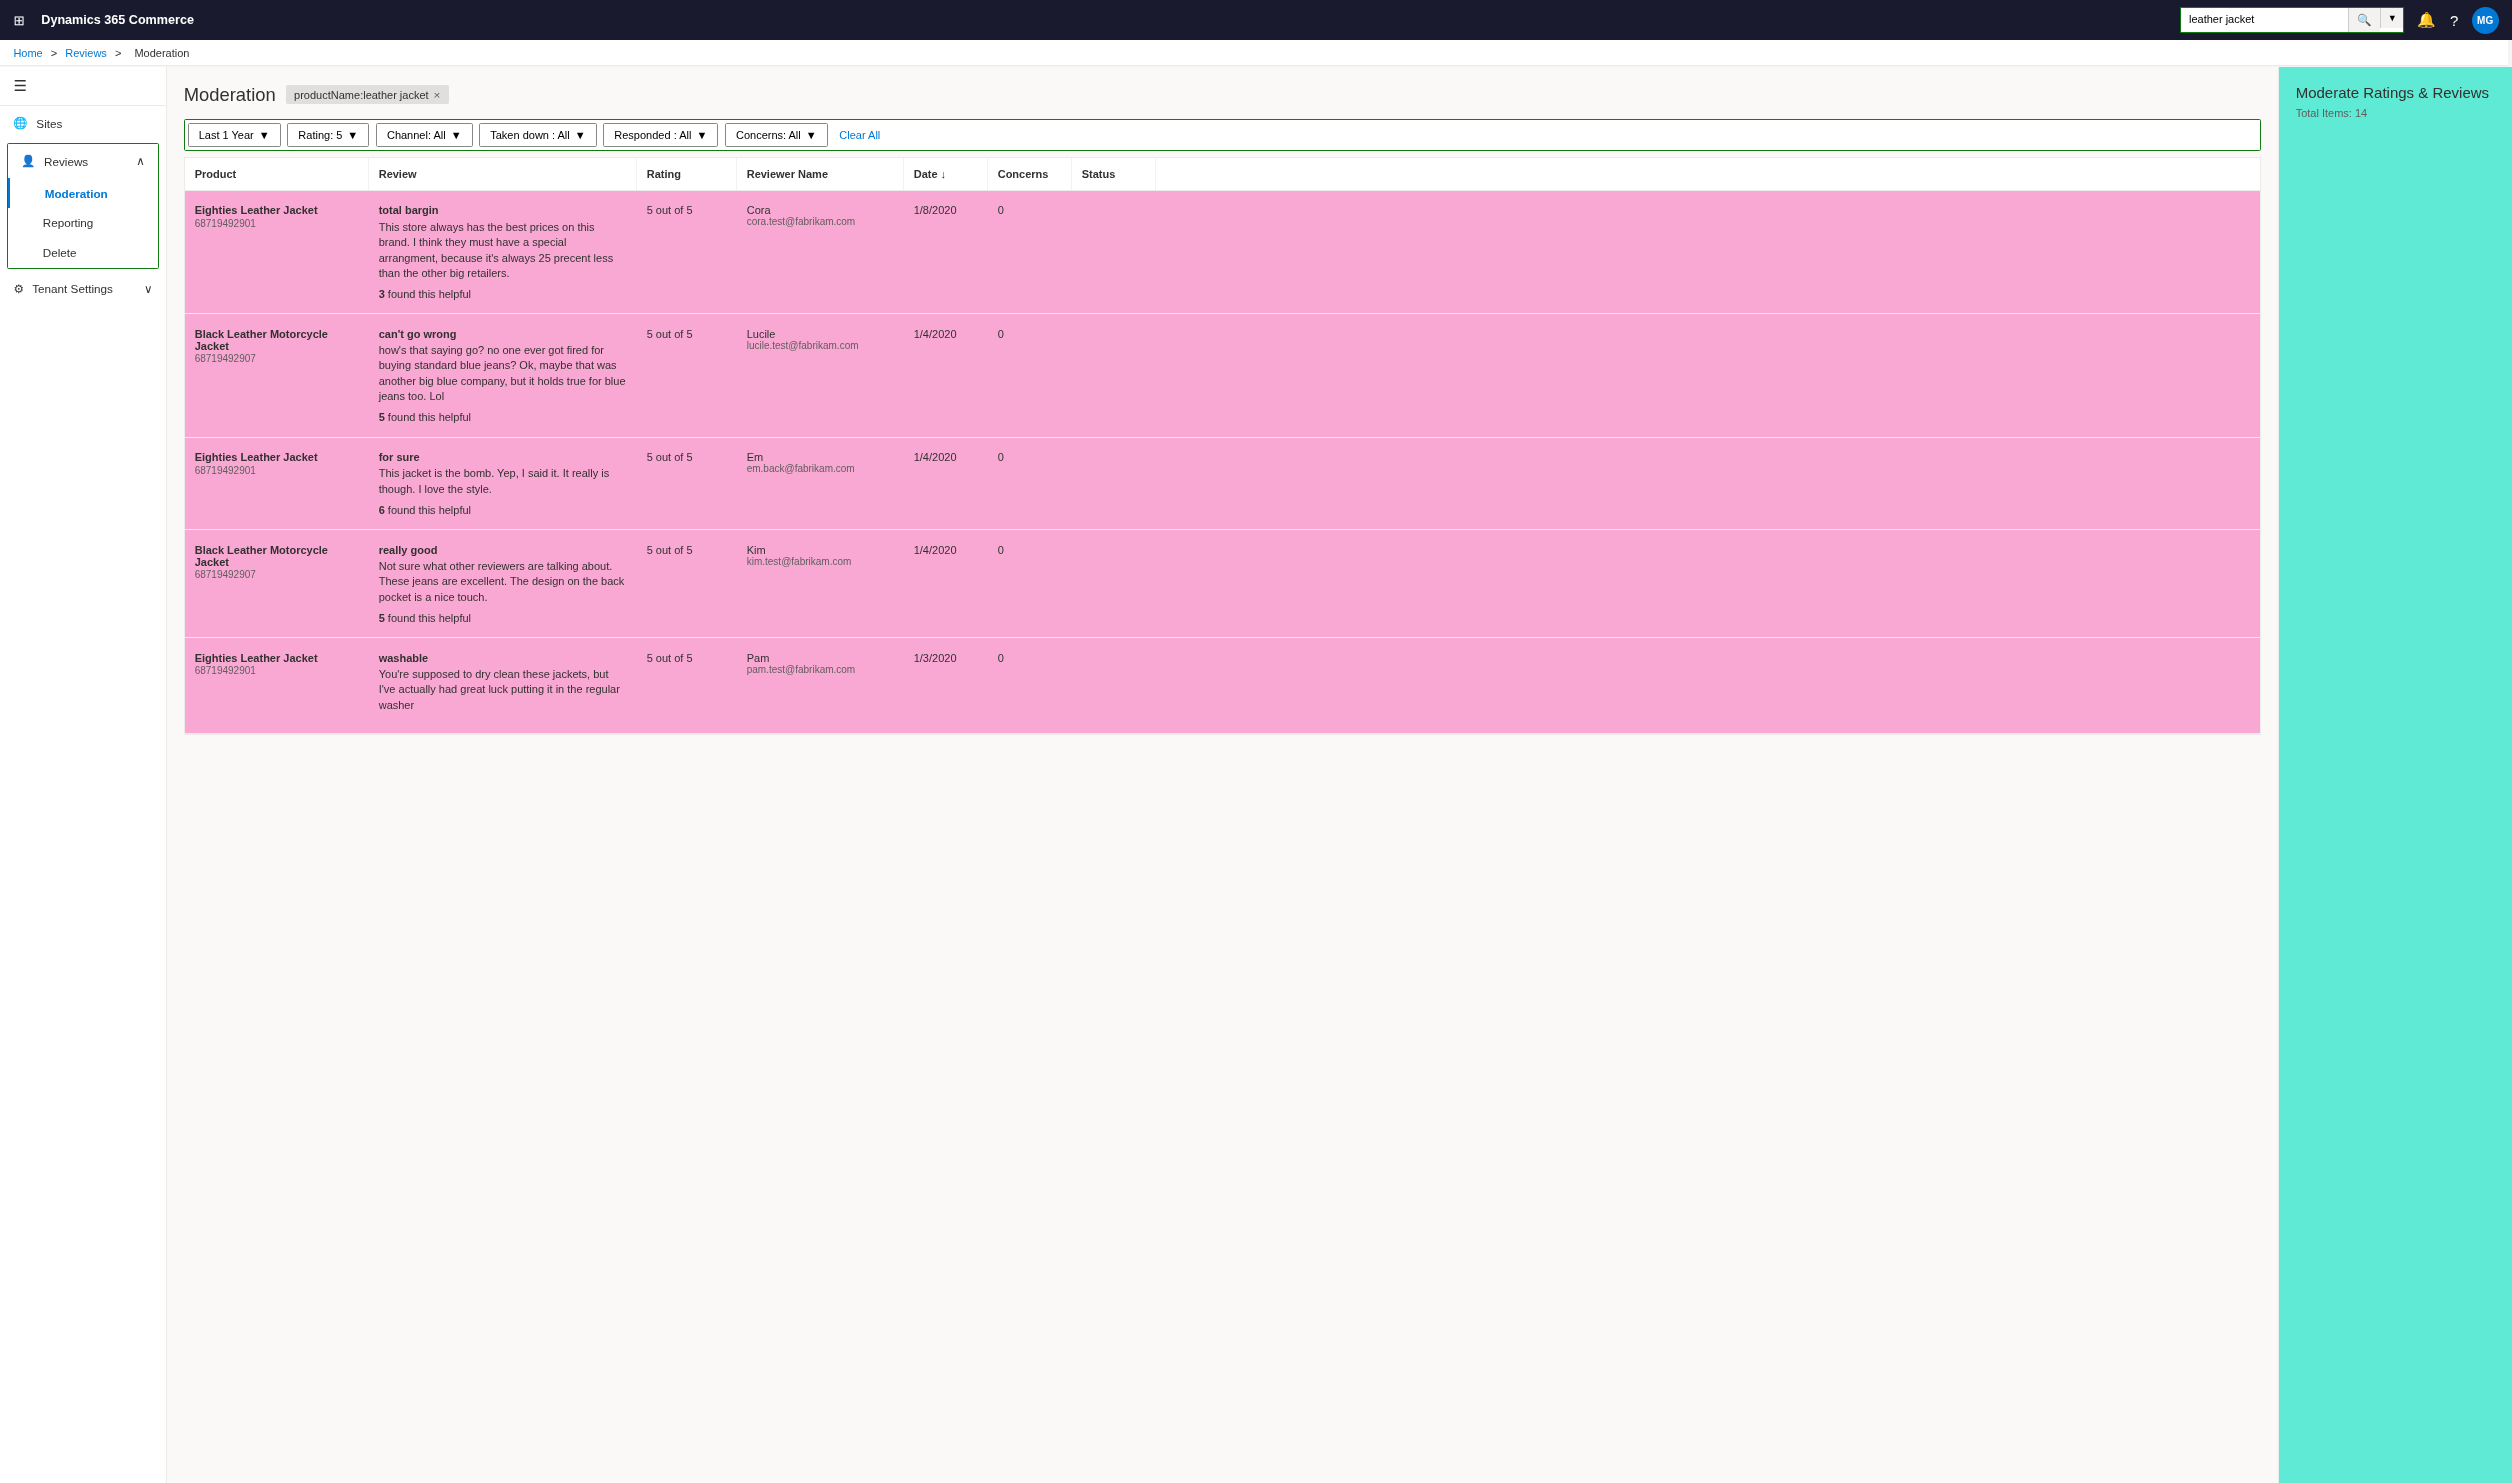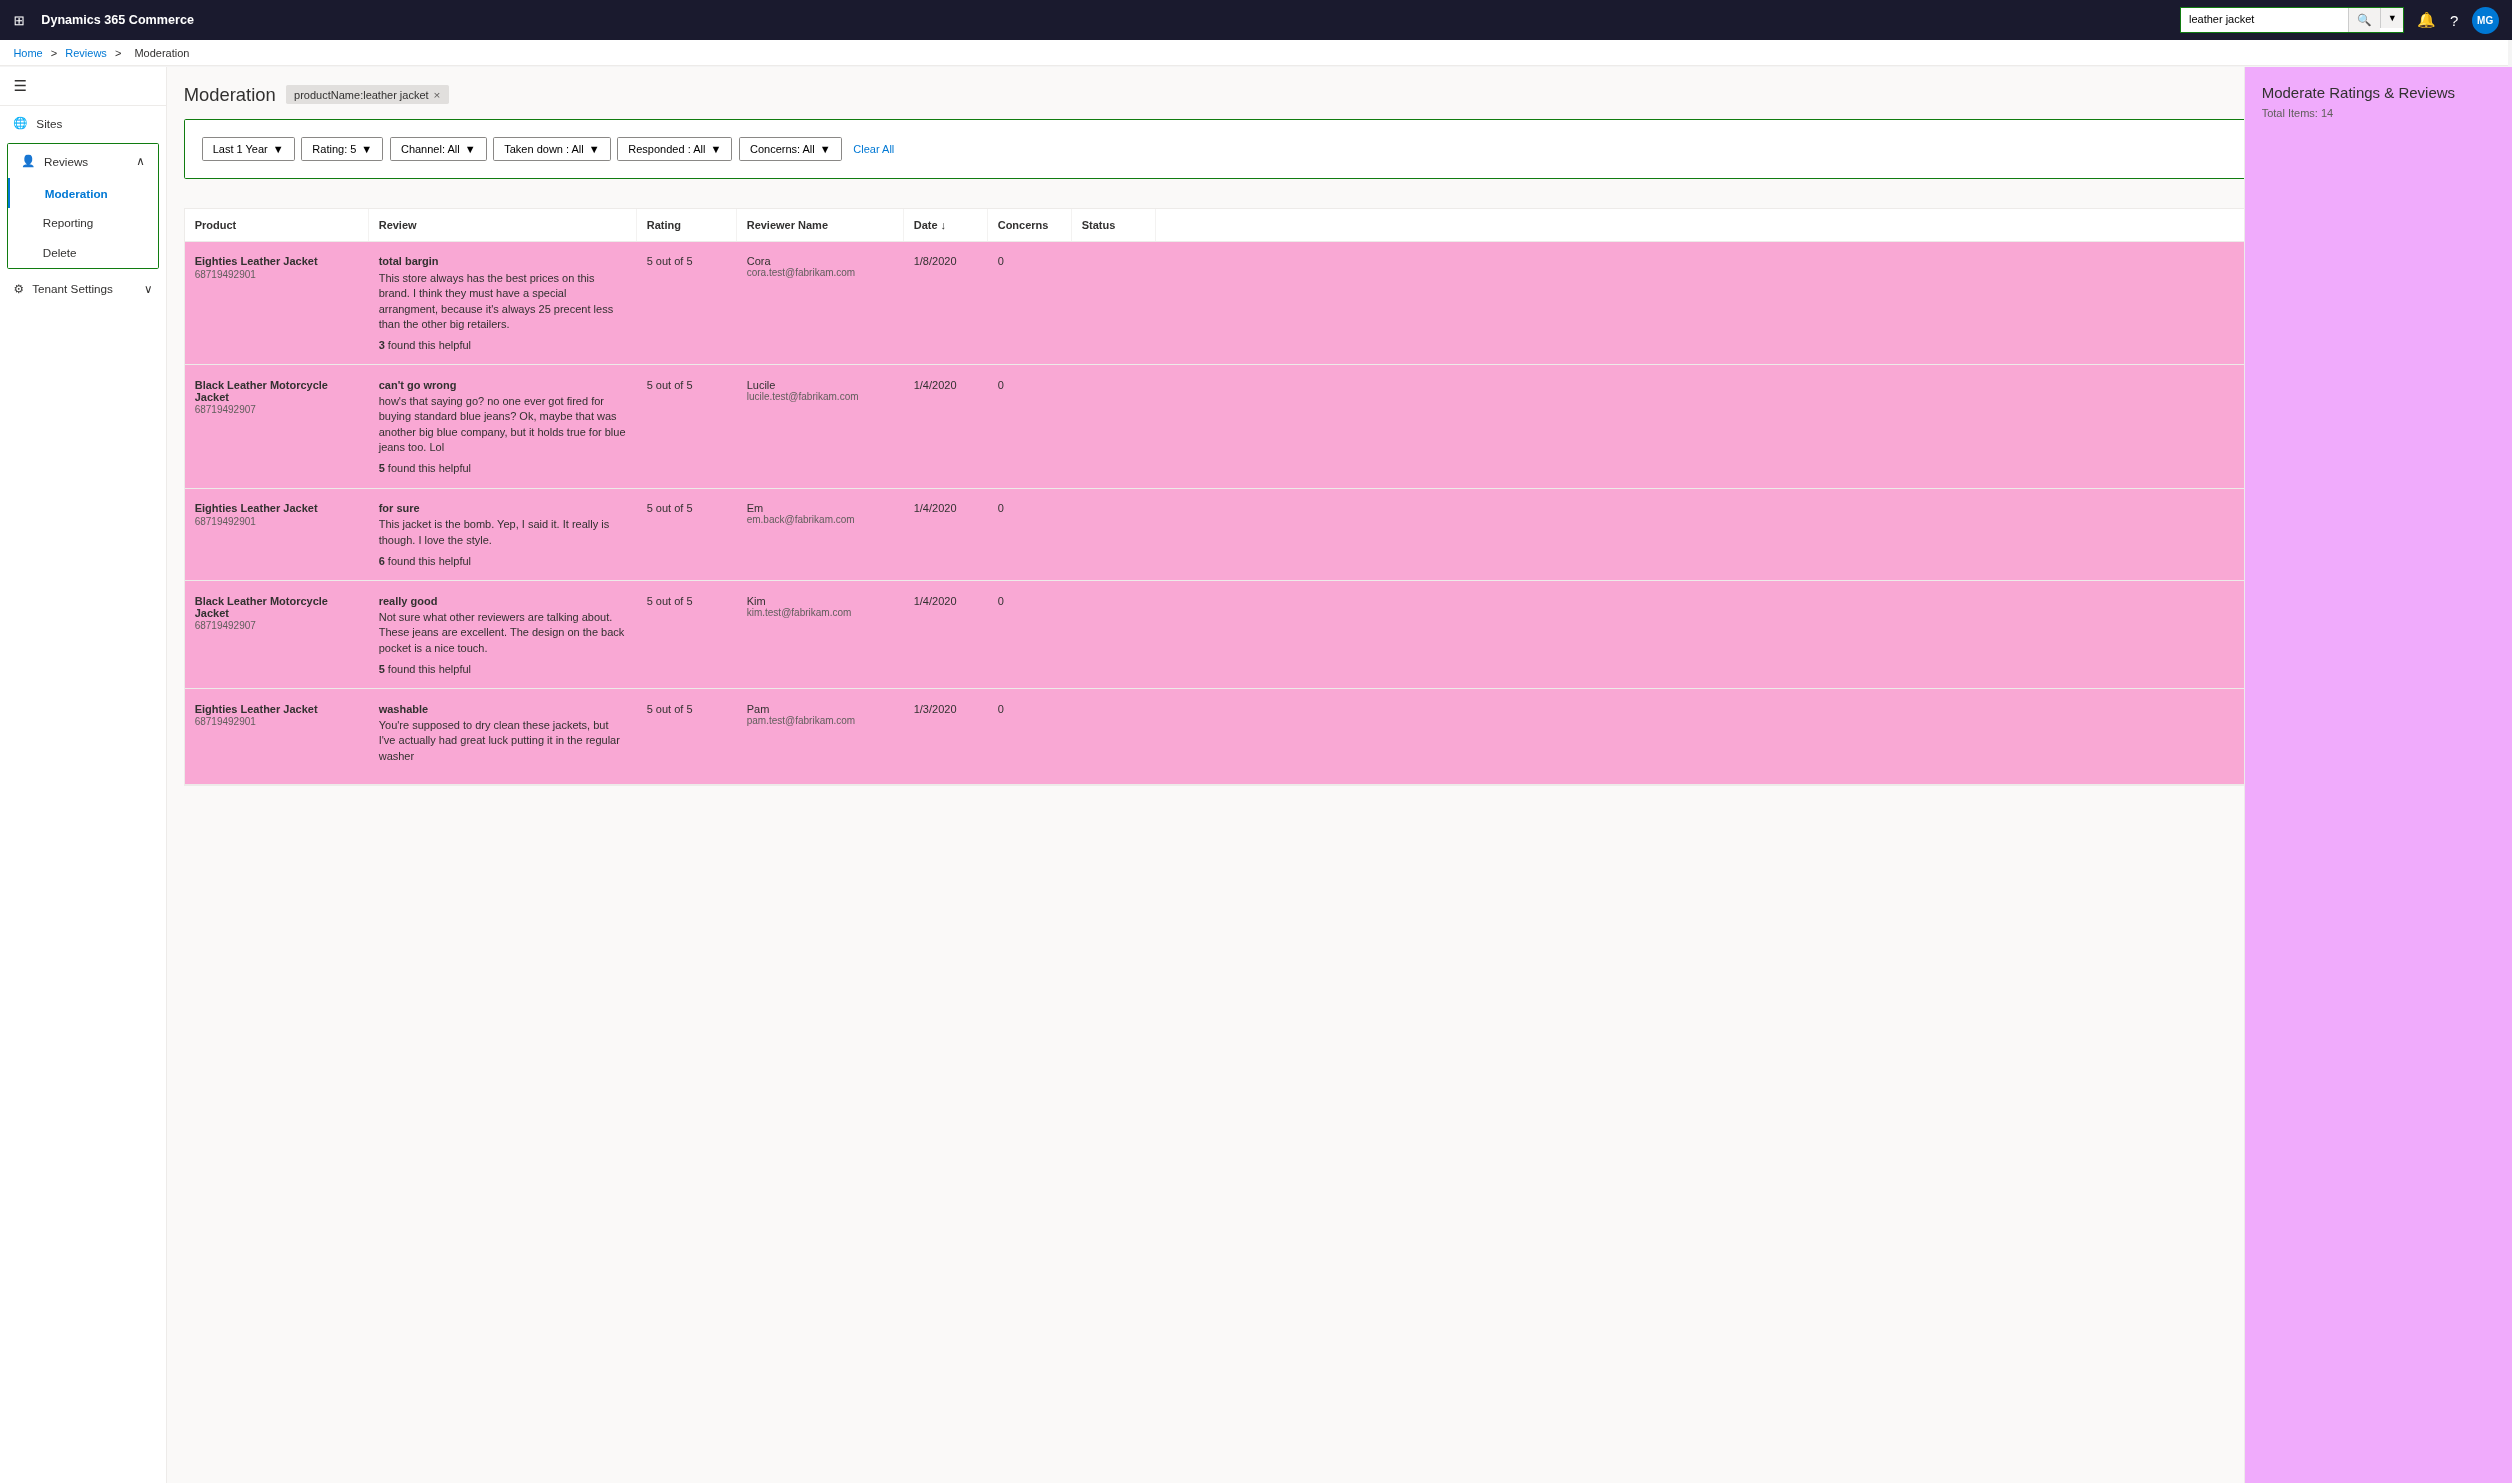--- a/index.html
+++ b/index.html
@@ -130,23 +130,23 @@
     .page-title { font-size: 18.4px; font-weight: 300; color: #323130; }
     .filter-tag {
       display: flex; align-items: center; gap: 5px;
       background: #e1dfdd; padding: 3.3px 8.4px; font-size: 11px;
       border-radius: 1.7px;
     }
     .filter-tag .close { cursor: pointer; font-size: 11.7px; color: #605e5c; }
 
     
     .filter-bar {
-      display: flex; align-items: center; gap: 6.7px; margin-bottom: 29px;
+      display: flex; align-items: center; gap: 6.7px; margin-bottom: 6px;
       border: 1.7px solid #107c10;
-      padding: 17px;
+      padding: 3px;
       border-radius: 1.7px;
       background: white;
       flex-wrap: wrap;
     }
     .filter-btn {
       display: flex; align-items: center; gap: 5px;
       border: 0.8px solid #8a8886; padding: 5px 10px;
       background: white; cursor: pointer; font-size: 11px;
       border-radius: 1.7px;
     }
@@ -189,26 +189,26 @@
     .product-name { font-weight: 600; font-size: 11px; }
     .product-id { color: #605e5c; font-size: 10px; margin-top: 1.7px; }
     .review-title { font-weight: 600; margin-bottom: 3.3px; }
     .review-body { color: #323130; line-height: 1.4; margin-bottom: 6.7px; font-size: 11px; }
     .helpful { color: #323130; font-size: 11px; }
     .helpful strong { font-weight: 600; }
     .reviewer-email { color: #605e5c; font-size: 10px; }
 
     
     .right-panel {
-      width: 268px;
+      width: 234px;
       position: fixed;
       right: 0;
       top: 67px;
       bottom: 0;
-      background: #f0abfc;
+      background: #5eead4;
       border-left: 0.8px solid #edebe9;
       padding: 16.7px;
     }
     .right-panel-title { font-size: 15px; font-weight: 300; margin-bottom: 6.7px; }
     .right-panel-count { font-size: 11px; color: #605e5c; }
   </style>
 </head>
 <body>
 
 <div class="topnav">

